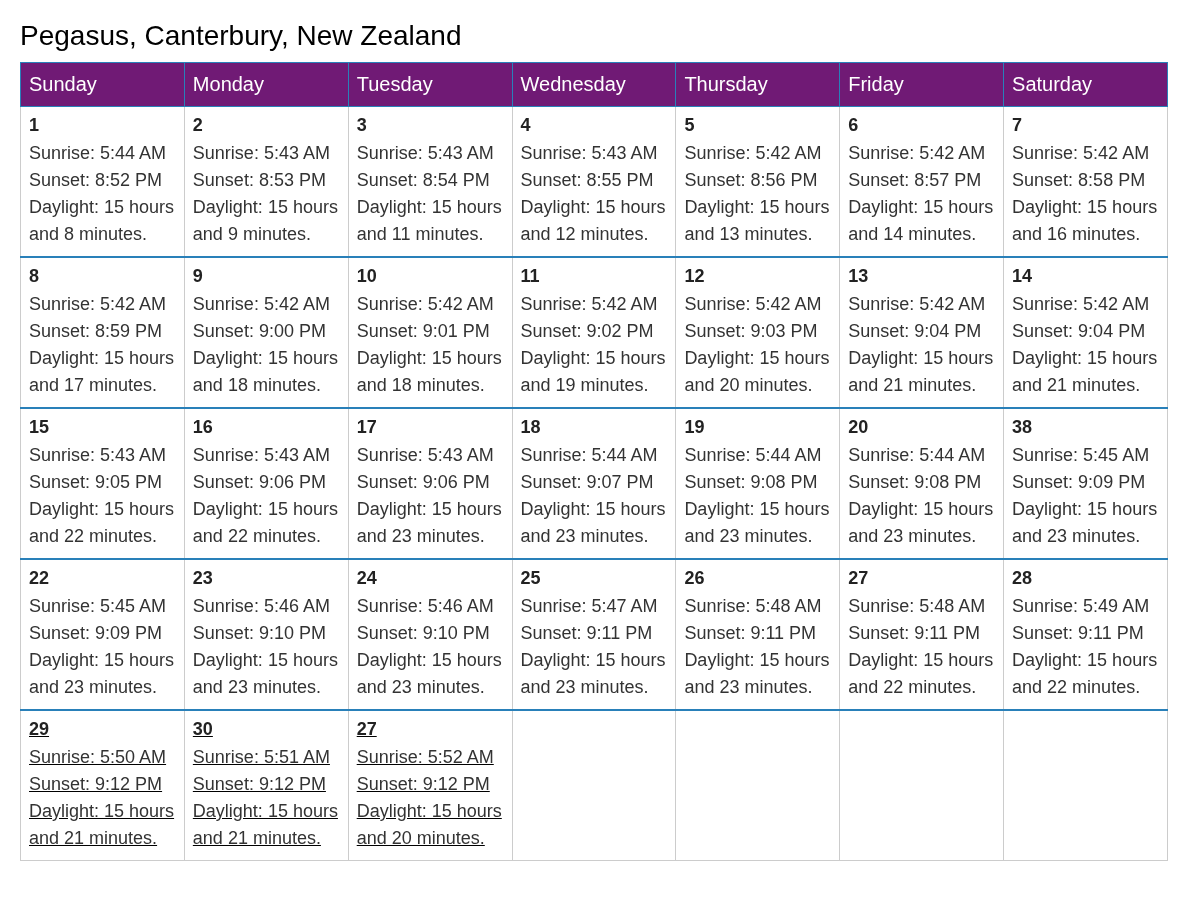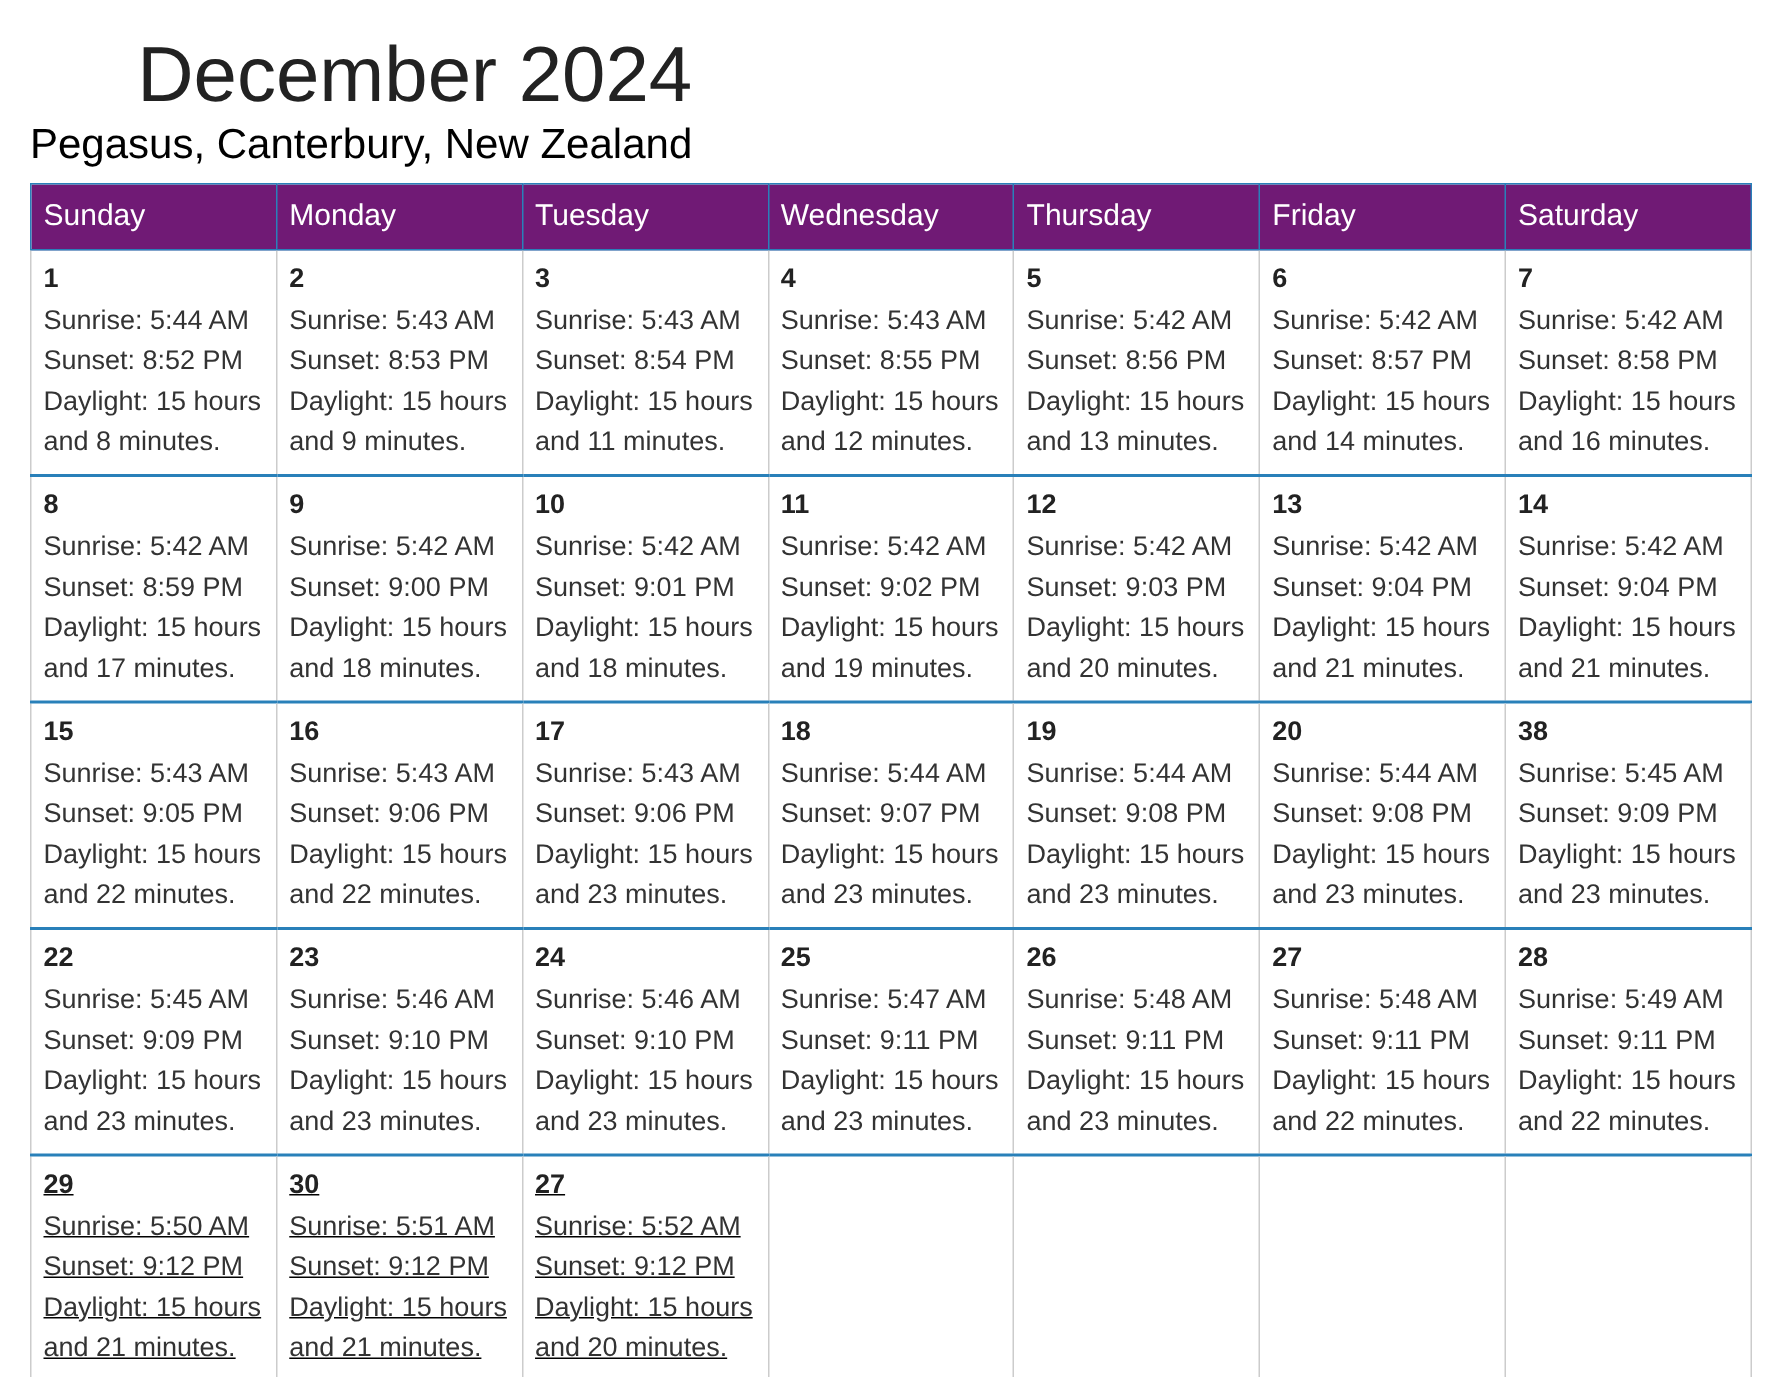--- a/index.html
+++ b/index.html
@@ -80,21 +80,20 @@
     .logo-svg {
       width: 130px;
       height: 70px;
     }
   </style>
 </head>
 <body>
 
 <div class="header">
   <div class="title-block">
-    <div class="month-title">December 2024</div>
     <div class="location">Pegasus, Canterbury, New Zealand</div>
   </div>
 </div>
 
 <table class="calendar">
   <thead>
     <tr>
     <th>Sunday</th>
         <th>Monday</th>
         <th>Tuesday</th>

